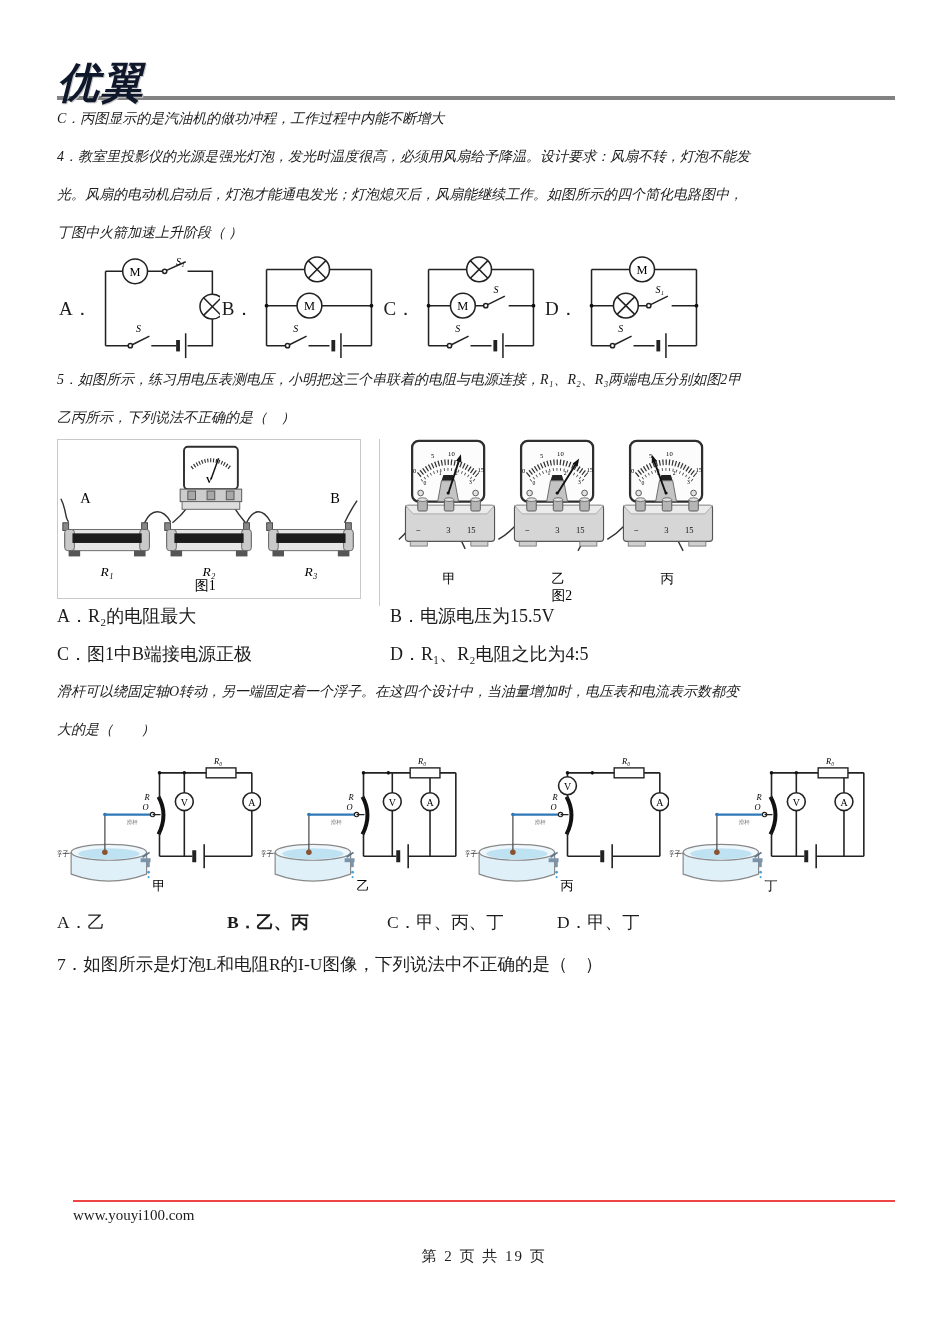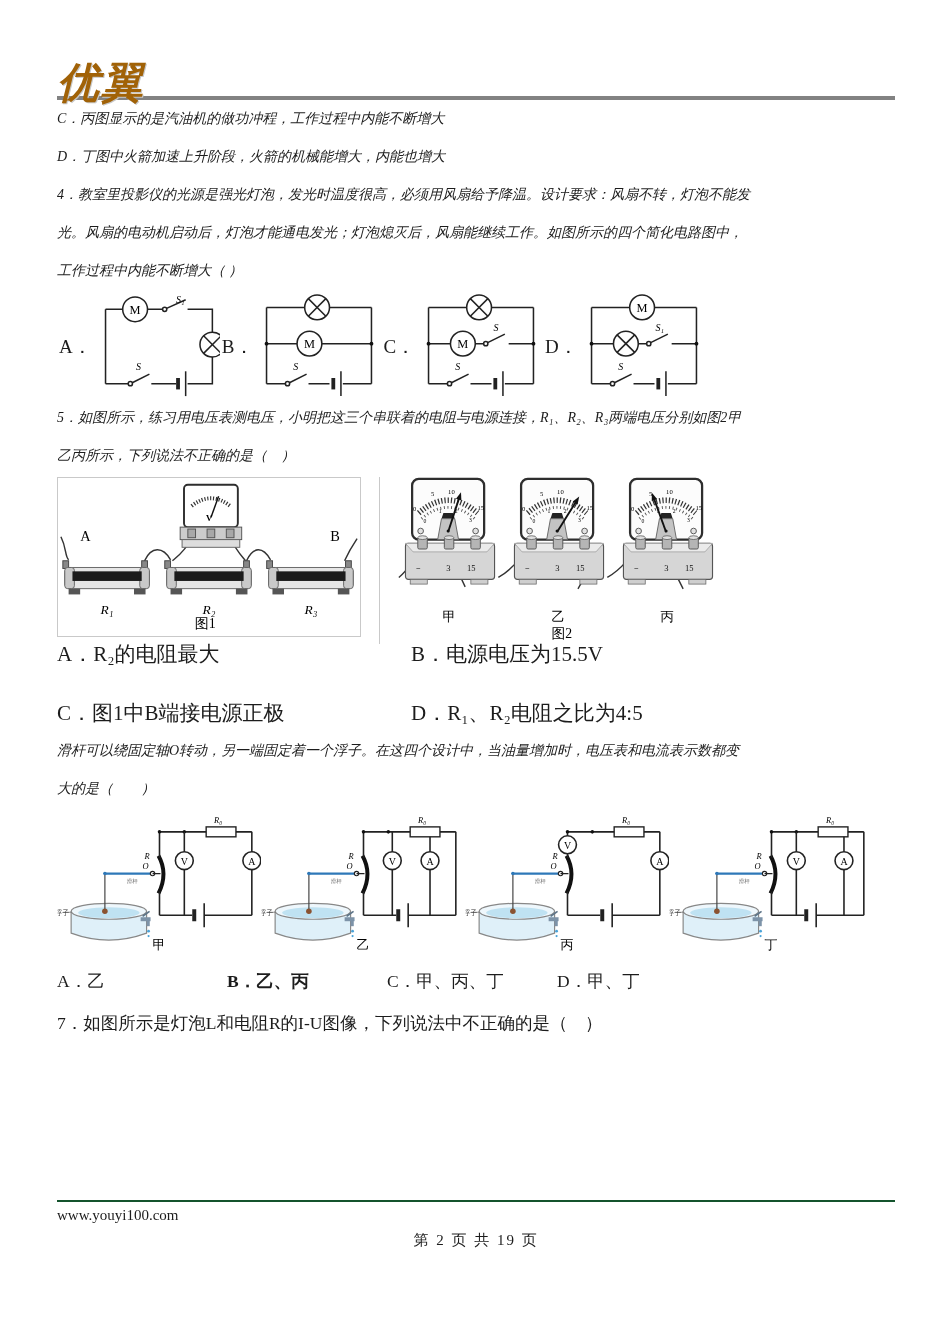--- a/index.html
+++ b/index.html
@@ -1,39 +1,39 @@
 <!DOCTYPE html>
 <html><head>
 <meta charset="utf-8">
 <style>
   html,body{margin:0;padding:0;background:#ffffff;}
   body{width:950px;height:1344px;position:relative;overflow:hidden;
        font-family:"Liberation Serif","DejaVu Serif",serif;color:#1c1c1c;}
   .page{position:absolute;inset:0;padding:0 55px 0 57px;box-sizing:border-box;}
   .header{margin-top:50px;height:46px;border-bottom:4px solid #828282;position:relative;}
   .logo{position:absolute;left:0;bottom:-8px;font-size:42px;line-height:1;
-        font-weight:bold;font-style:italic;color:#a16207;letter-spacing:2px;
+        font-weight:bold;font-style:italic;color:#0f172a;letter-spacing:2px;
         text-shadow:1px 1px 0 #c8c8c8;}
   .t{font-size:14px;line-height:38px;white-space:nowrap;font-style:italic;}
   .fig-row{display:flex;align-items:center;}
   .q4-row{margin:4px 0 0 0;}
   .q4-row .opt-letter{font-size:19px;margin:0 4px 0 2px;}
   .q5-figwrap{display:flex;align-items:flex-start;margin:2px 0 0 0;height:156px;}
   .fig1-box{border:1px solid #c9c9c9;padding:1px;}
   .fig2-box{margin-left:18px;border-left:1px solid #c9c9c9;padding-left:14px;}
-  .q5-opts{display:grid;grid-template-columns:333px 1fr;font-size:21px;line-height:38px;margin-top:2px;gap:21px;}
+  .q5-opts{display:grid;grid-template-columns:333px 1fr;font-size:18px;line-height:38px;margin-top:2px;}
   .q6-row{margin-top:4px;}
   .q6-opts{display:flex;font-size:17.5px;line-height:40px;margin-top:10px;}
   .q6-opts span:nth-child(1){width:170px;}
   .q6-opts span:nth-child(2){width:160px;font-weight:bold;}
   .q6-opts span:nth-child(3){width:170px;}
   .q7{margin-top:2px;font-size:17.5px;line-height:40px;white-space:nowrap;}
-  .footer{position:absolute;left:57px;right:55px;top:1200px;border-top:2px solid #14532d;}
+  .footer{position:absolute;left:73px;right:55px;top:1200px;border-top:2px solid #ef4444;}
   .footer .url{font-size:15px;margin-top:5px;}
-  .footer .pageno{font-size:15px;text-align:center;margin-top:7px;letter-spacing:2px;}
+  .footer .pageno{font-size:15px;text-align:center;margin-top:23px;letter-spacing:2px;}
   svg text{font-family:"Liberation Serif","DejaVu Serif",serif;}
   .wire{stroke:#333;stroke-width:1.5;fill:none;}
   .cwire{stroke:#222;stroke-width:1.6;fill:none;}
   .comp{fill:#fff;stroke:#222;stroke-width:1.6;}
   .dot{fill:#111;}
 </style>
 </head>
 <body>
 
 <svg width="0" height="0" style="position:absolute" aria-hidden="true">
@@ -108,25 +108,24 @@
 </defs>
 </svg>
 
 <div class="page">
 
   <div class="header">
     <div class="logo">优翼</div>
   </div>
 
   <div class="t">C．丙图显示的是汽油机的做功冲程，工作过程中内能不断增大</div>
-  <div class="t">D．丁图中火箭加速上升阶段，火箭的机械能增大，内能也增大</div>
 
   <div class="t">4．教室里投影仪的光源是强光灯泡，发光时温度很高，必须用风扇给予降温。设计要求：风扇不转，灯泡不能发</div>
   <div class="t">光。风扇的电动机启动后，灯泡才能通电发光；灯泡熄灭后，风扇能继续工作。如图所示的四个简化电路图中，</div>
-  <div class="t">工作过程中内能不断增大（ ）</div>
+  <div class="t">丁图中火箭加速上升阶段（ ）</div>
 
   <div class="fig-row q4-row">
     <span class="opt-letter">A．</span>
     <svg width="124" height="105" viewBox="0 0 130 110">
       <path d="M10,16 H28 M54,16 H70 M96,16 H122 V40 M122,66 V94 H96 M84,94 H58 M10,94 H34 M10,16 V94" class="cwire"></path>
       <circle cx="41" cy="16" r="13" class="comp"></circle>
       <text x="41" y="21" font-size="13" text-anchor="middle">M</text>
       <circle cx="72" cy="16" r="2.2" class="comp"></circle>
       <line x1="74" y1="15" x2="94" y2="6" class="cwire"></line>
       <text x="84" y="9" font-size="10.5" font-style="italic">S₁</text>

